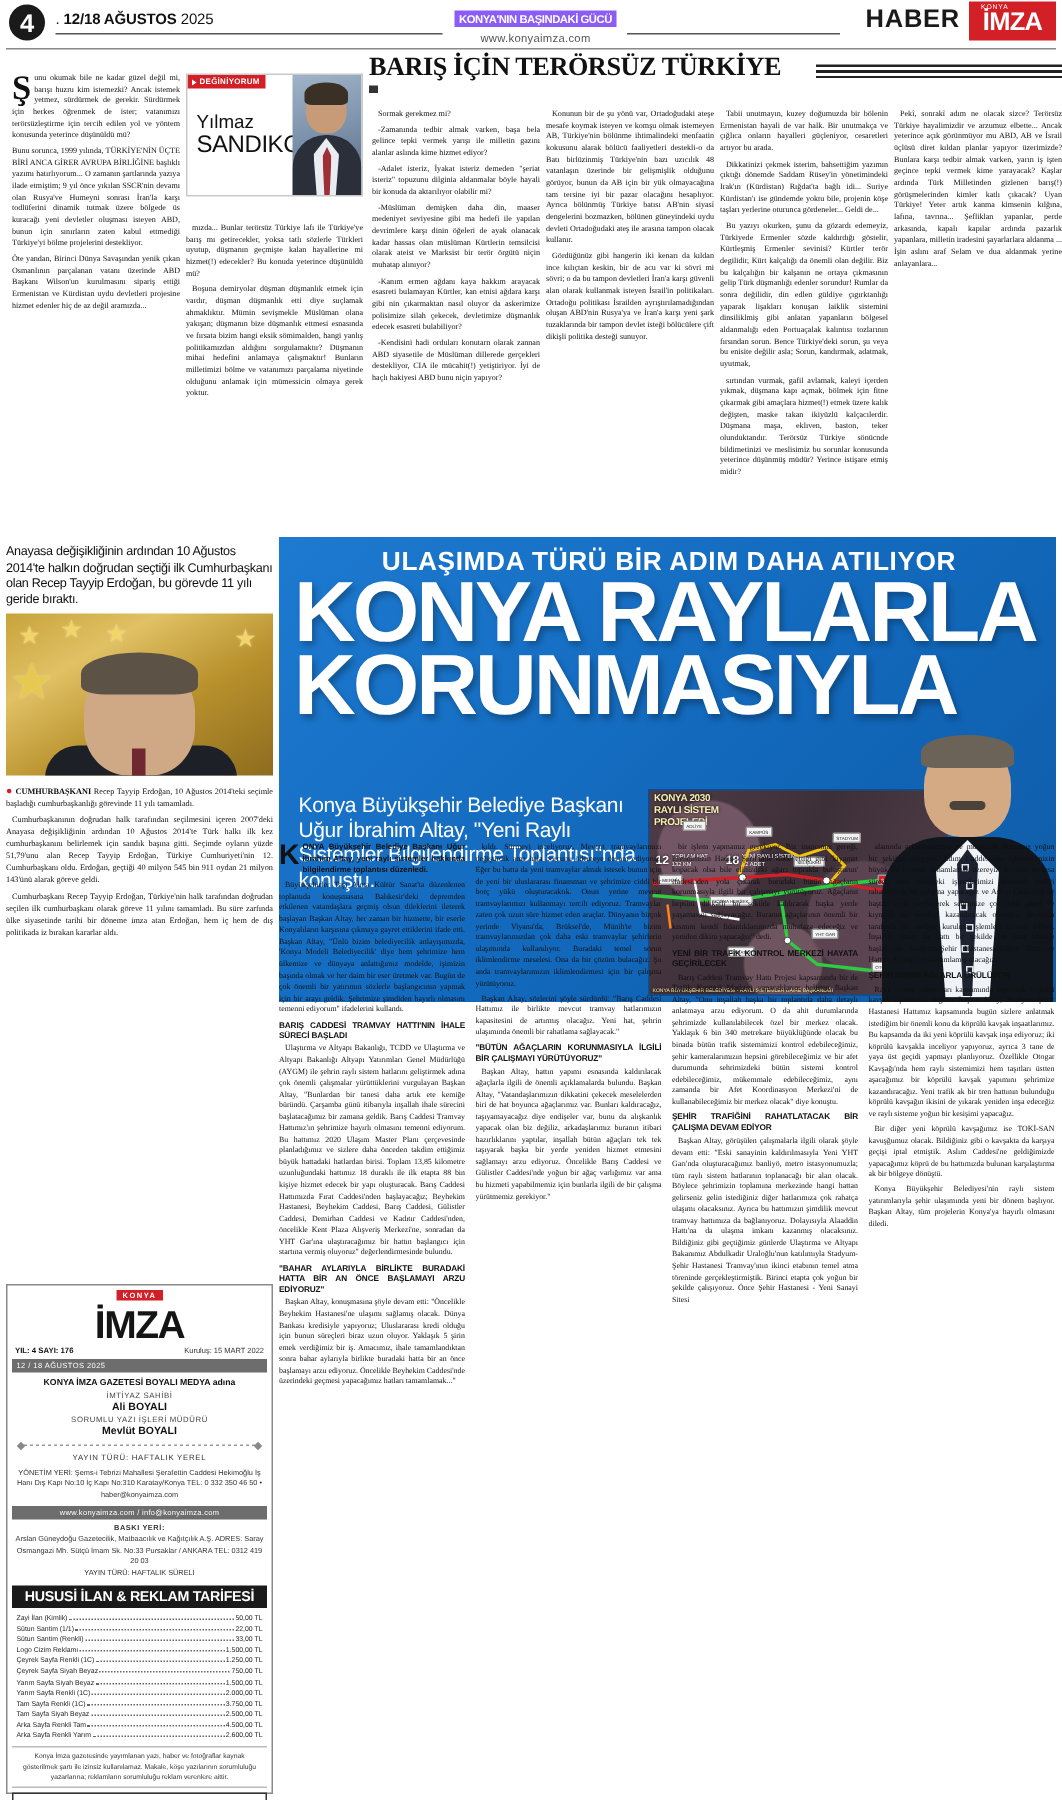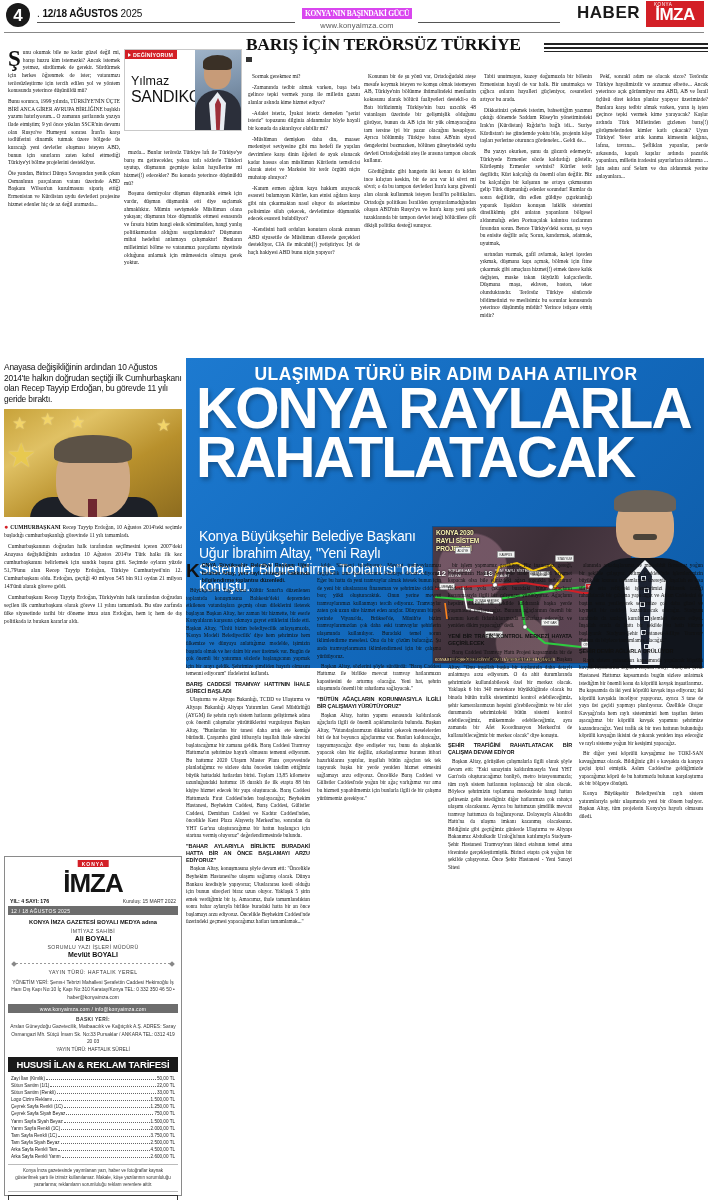--- a/index.html
+++ b/index.html
@@ -25,22 +25,22 @@
     letter-spacing:-0.1px; white-space:nowrap;
   }
   .topdate b { font-weight:bold; }
   .topdate .yr { font-weight:normal; }
   .rule-left { position:absolute; left:37px; top:22px; width:258px; height:1px; background:#555; }
   .rule-right { position:absolute; left:418px; top:22px; width:142px; height:1px; background:#555; }
   .site-badge {
     position:absolute; left:298px; top:2px; width:118px; text-align:center;
   }
   .site-badge .slogan {
-    display:inline-block; background:#d946ef; color:#fff;
-    font-family:Liberation Serif, serif; font-weight:bold; font-size:7.5px;
+    display:inline-block; background:#8b5cf6; color:#fff;
+    font-family:Liberation Sans, sans-serif; font-weight:bold; font-size:7.5px;
     padding:1px 3px; letter-spacing:-0.3px; white-space:nowrap;
   }
   .site-badge .url {
     display:block; margin-top:1px; color:#555;
     font-family:"Liberation Sans", sans-serif; font-size:7.5px; letter-spacing:0.2px;
   }
   .haber-label {
     position:absolute; right:68px; top:3px;
     font-family:"Liberation Sans", sans-serif; font-weight:bold; font-size:17px;
     color:#1a1a1a; letter-spacing:0.5px;
@@ -525,21 +525,21 @@
     <div class="tarif-kdv">
       <div>Fiyatlarımıza KDV dahil değildir.</div>
 
     </div>
   </div>
 
   <div class="main-story">
     <div class="kicker">ULAŞIMDA TÜRÜ BİR ADIM DAHA ATILIYOR</div>
     <div class="big-head">
       <span>KONYA RAYLARLA</span>
-      <span class="l2">RAHATLATACAK</span>
+      <span class="l2">KORUNMASIYLA</span>
     </div>
     <div class="story-lead">Konya Büyükşehir Belediye Başkanı Uğur İbrahim Altay, "Yeni Raylı Sistemler Bilgilendirme Toplantısı"nda konuştu.</div>
 
     <div class="map-panel">
       <div class="map-title">
         <span>KONYA 2030</span><br>
         <span>RAYLI SİSTEM</span><br>
         <span>PROJELERİ</span>
       </div>
       <div class="map-legend">

